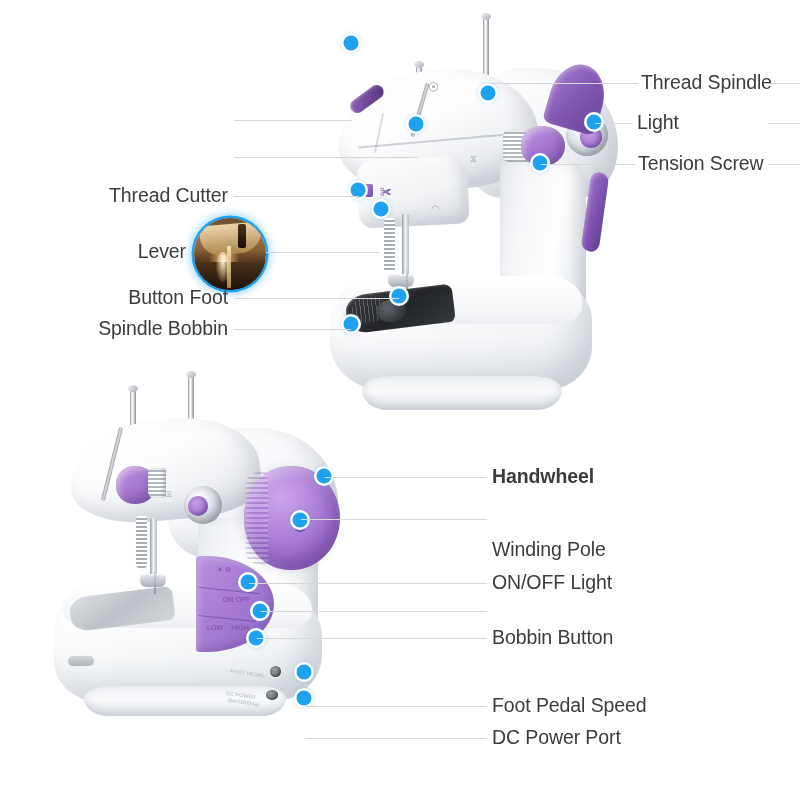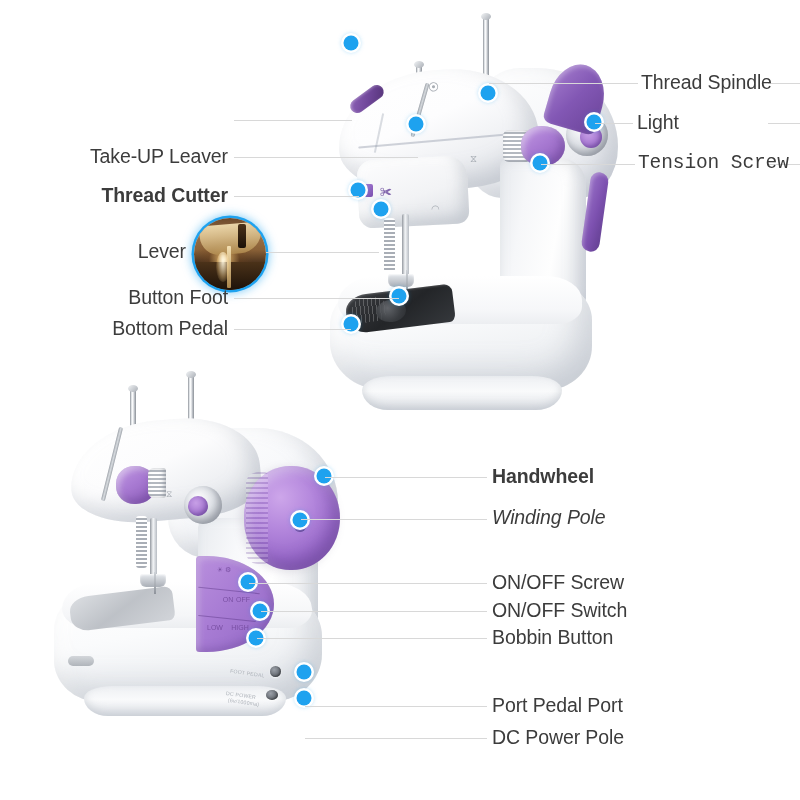--- a/index.html
+++ b/index.html
@@ -514,31 +514,29 @@
   <div class="leader" style="left:768px;top:164px;width:32px;"></div>
 
   <div class="leader" style="left:325px;top:477px;width:162px;"></div>
   <div class="leader" style="left:301px;top:519px;width:186px;"></div>
   <div class="leader" style="left:249px;top:583px;width:238px;"></div>
   <div class="leader" style="left:261px;top:611px;width:226px;"></div>
   <div class="leader" style="left:257px;top:638px;width:230px;"></div>
   <div class="leader" style="left:305px;top:706px;width:182px;"></div>
   <div class="leader" style="left:305px;top:738px;width:182px;"></div>
 
-  <div class="label right-align" style="left:228px;top:157px;">Take-UP Leaver</div>
-  <div class="label right-align" style="left:228px;top:196px;font-weight:bold;">Thread Cutter</div>
+  <div class="label right-align" style="left:228px;top:196px;">Thread Cutter</div>
   <div class="label right-align" style="left:186px;top:252px;">Lever</div>
   <div class="label right-align" style="left:228px;top:298px;">Button Foot</div>
-  <div class="label right-align" style="left:228px;top:329px;">Bottom Pedal</div>
+  <div class="label right-align" style="left:228px;top:329px;">Spindle Bobbin</div>
 
   <div class="label left-align" style="left:641px;top:83px;">Thread Spindle</div>
   <div class="label left-align" style="left:637px;top:123px;">Light</div>
-  <div class="label left-align" style="left:638px;top:164px;font-family:Liberation Mono, monospace;">Tension Screw</div>
+  <div class="label left-align" style="left:638px;top:164px;">Tension Screw</div>
 
   <div class="label left-align" style="left:492px;top:477px;font-weight:bold;">Handwheel</div>
-  <div class="label left-align" style="left:492px;top:518px;font-style:italic;">Winding Pole</div>
-  <div class="label left-align" style="left:492px;top:583px;">ON/OFF Screw</div>
-  <div class="label left-align" style="left:492px;top:611px;">ON/OFF Switch</div>
+  <div class="label left-align" style="left:492px;top:550px;">Winding Pole</div>
+  <div class="label left-align" style="left:492px;top:583px;">ON/OFF Light</div>
   <div class="label left-align" style="left:492px;top:638px;">Bobbin Button</div>
-  <div class="label left-align" style="left:492px;top:706px;">Port Pedal Port</div>
-  <div class="label left-align" style="left:492px;top:738px;">DC Power Pole</div>
+  <div class="label left-align" style="left:492px;top:706px;">Foot Pedal Speed</div>
+  <div class="label left-align" style="left:492px;top:738px;">DC Power Port</div>
 
 </div>
 
 </body></html>

